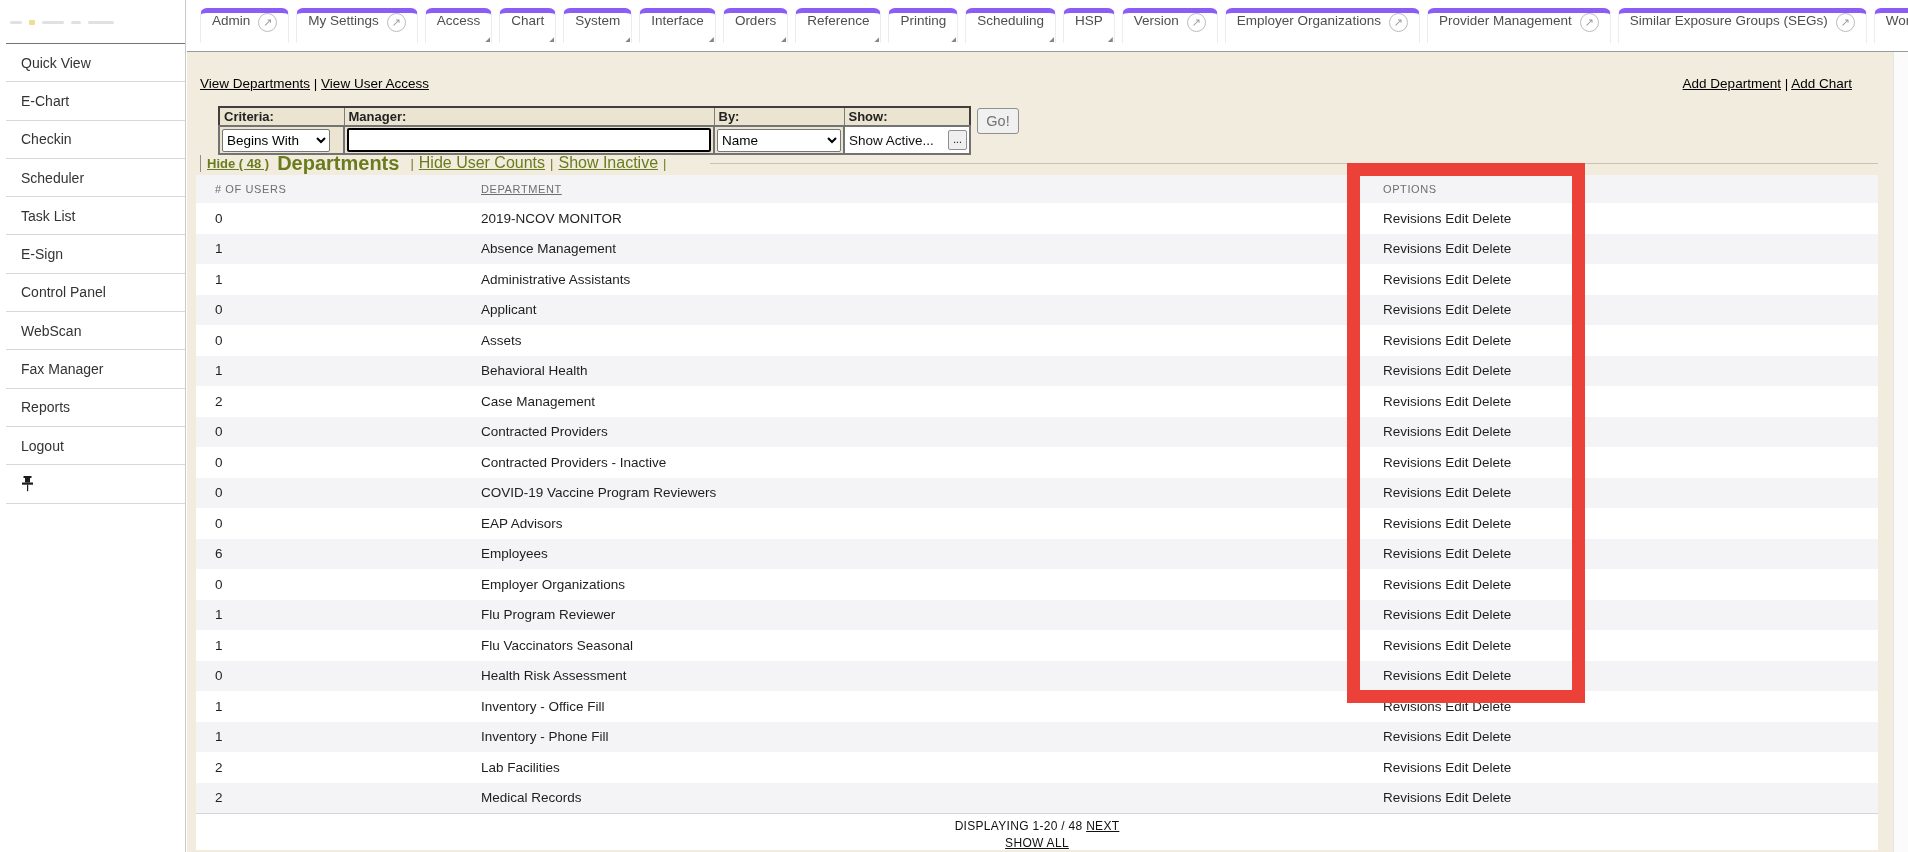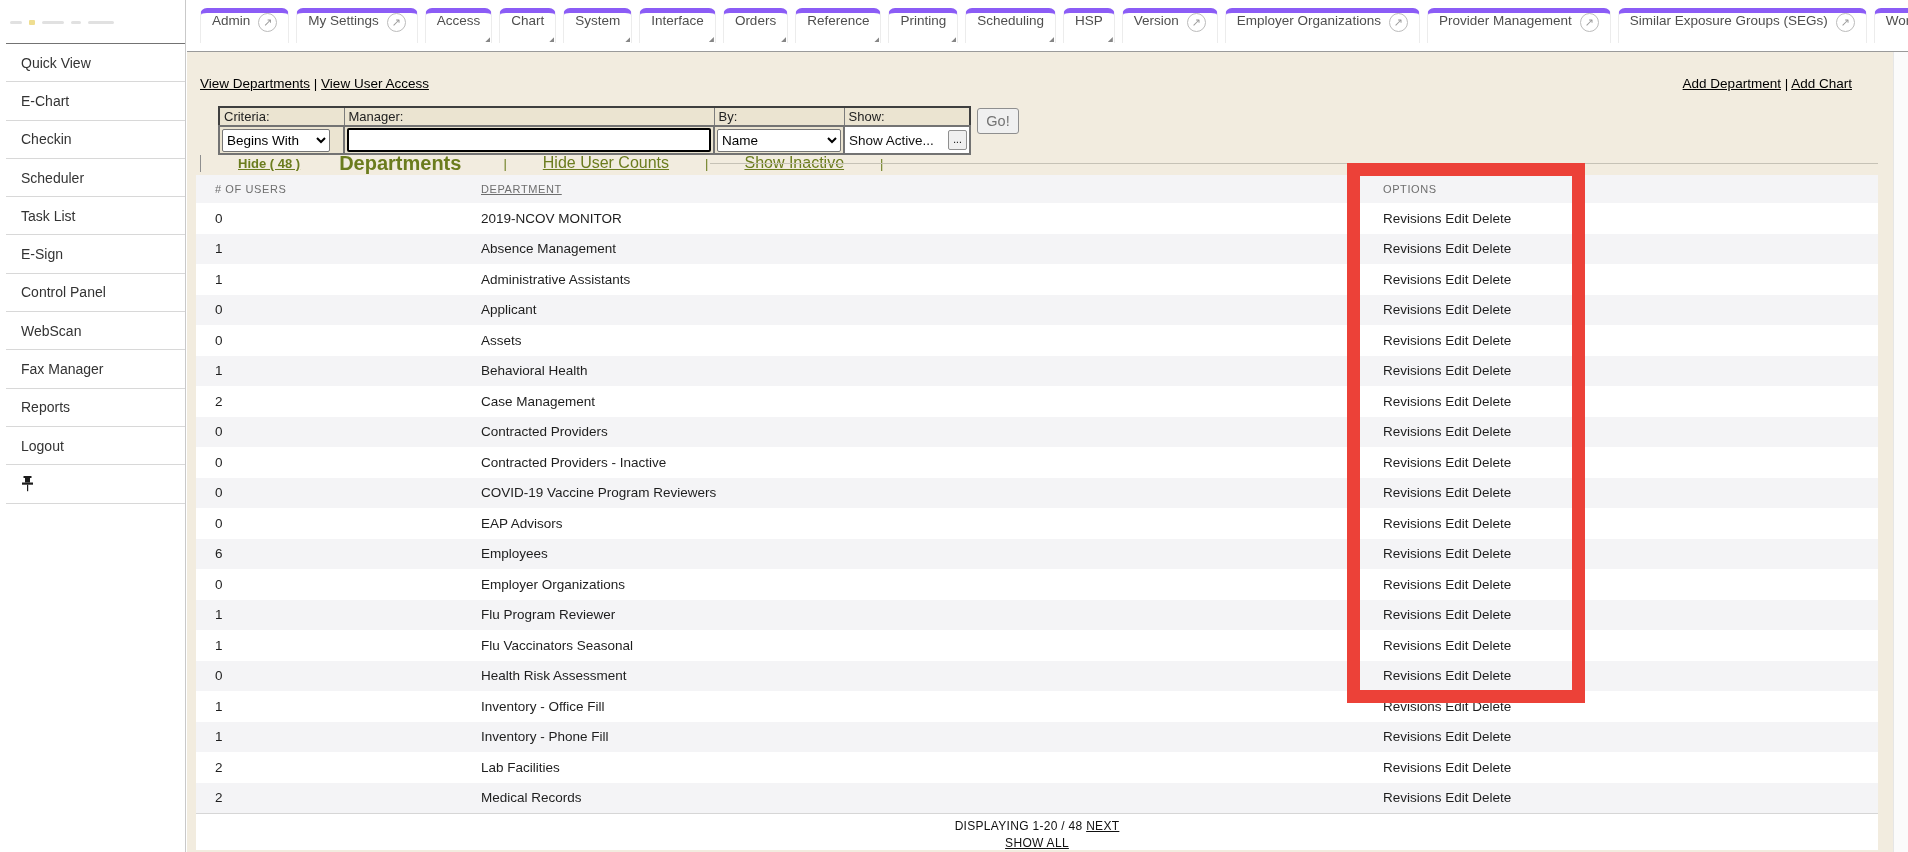--- a/index.html
+++ b/index.html
@@ -42,21 +42,21 @@
   a.plain { color:#000; text-decoration:underline; cursor:pointer; }
 
   #toolbar-row { position:absolute; left:13px; right:37px; top:24px; height:18px;
     font-size:13.5px; color:#000; }
   #view-links { position:absolute; left:0; top:0; }
   #add-links  { position:absolute; right:4px; top:0; }
 
   
   #form { position:absolute; left:31px; top:54px; border-collapse:collapse;
     border:2px solid #3f3f3f; font-size:13px; }
-  #form th { background:#ebe4d1; border:1px solid #7c7c7c; font-weight:normal;
+  #form th { background:#ebe4d1; border:1px solid #7c7c7c; font-weight:bold;
     text-align:left; padding:1px 4px; height:19px; }
   #form td { background:#ebe4d1; border:2px solid #737373; padding:1px 2px; height:27px; }
   #form select { font-family:"Liberation Sans",sans-serif; font-size:13.5px; height:23px;
     background:#fff; border:1px solid #767676; border-radius:2px; }
   #crit-select { width:108px; }
   #by-select { width:124px; }
   #search-input { width:364px; height:24px; border:2px solid #000; border-radius:2px;
     font-size:13.5px; padding:0 3px; font-family:"Liberation Sans",sans-serif; }
   .col-crit { width:125px; } .col-search { width:369px; }
   .col-by { width:130px; } .col-show { width:126px; }
@@ -64,21 +64,21 @@
   #show-wrap { display:flex; align-items:center; justify-content:space-between; }
   #show-text { font-size:13.5px; color:#111; padding-left:2px; }
   #more-btn { width:19px; height:20px; font-size:10px; line-height:10px;
     background:#efefef; border:1px solid #8f8f8f; border-radius:2px; cursor:pointer; }
   #go-btn { position:absolute; left:790px; top:56px; width:42px; height:26px;
     background:#f0f0f0; border:1px solid #8f8f8f; border-radius:3px; font-size:14.5px;
     color:#737373; cursor:pointer; font-family:"Liberation Sans",sans-serif; }
 
   
   #section-header { position:absolute; left:13px; top:100px; height:22px;
-    display:flex; align-items:center; color:#6b7c1e; font-size:13px;gap:31px; }
+    display:flex; align-items:center; color:#6b7c1e; font-size:13px; }
   #section-header .tick { width:1px; height:17px; background:#8f8f8f; margin-right:6px; }
   #hide-link { font-weight:bold; text-decoration:underline; color:#6b7c1e; cursor:pointer; }
   #dept-title { font-size:20px; font-weight:bold; margin:0 6px 0 8px; }
   .gsep { margin:0 5px; color:#6b7c1e; }
   .glink { text-decoration:underline; color:#6b7c1e; cursor:pointer; font-size:16px; }
   #hr-line { position:absolute; left:523px; right:15px; top:111px; height:0;
     border-top:1px solid #c6c2b6; }
 
   
   #table { position:absolute; left:9px; top:123px; width:1682px; background:#fff; }

